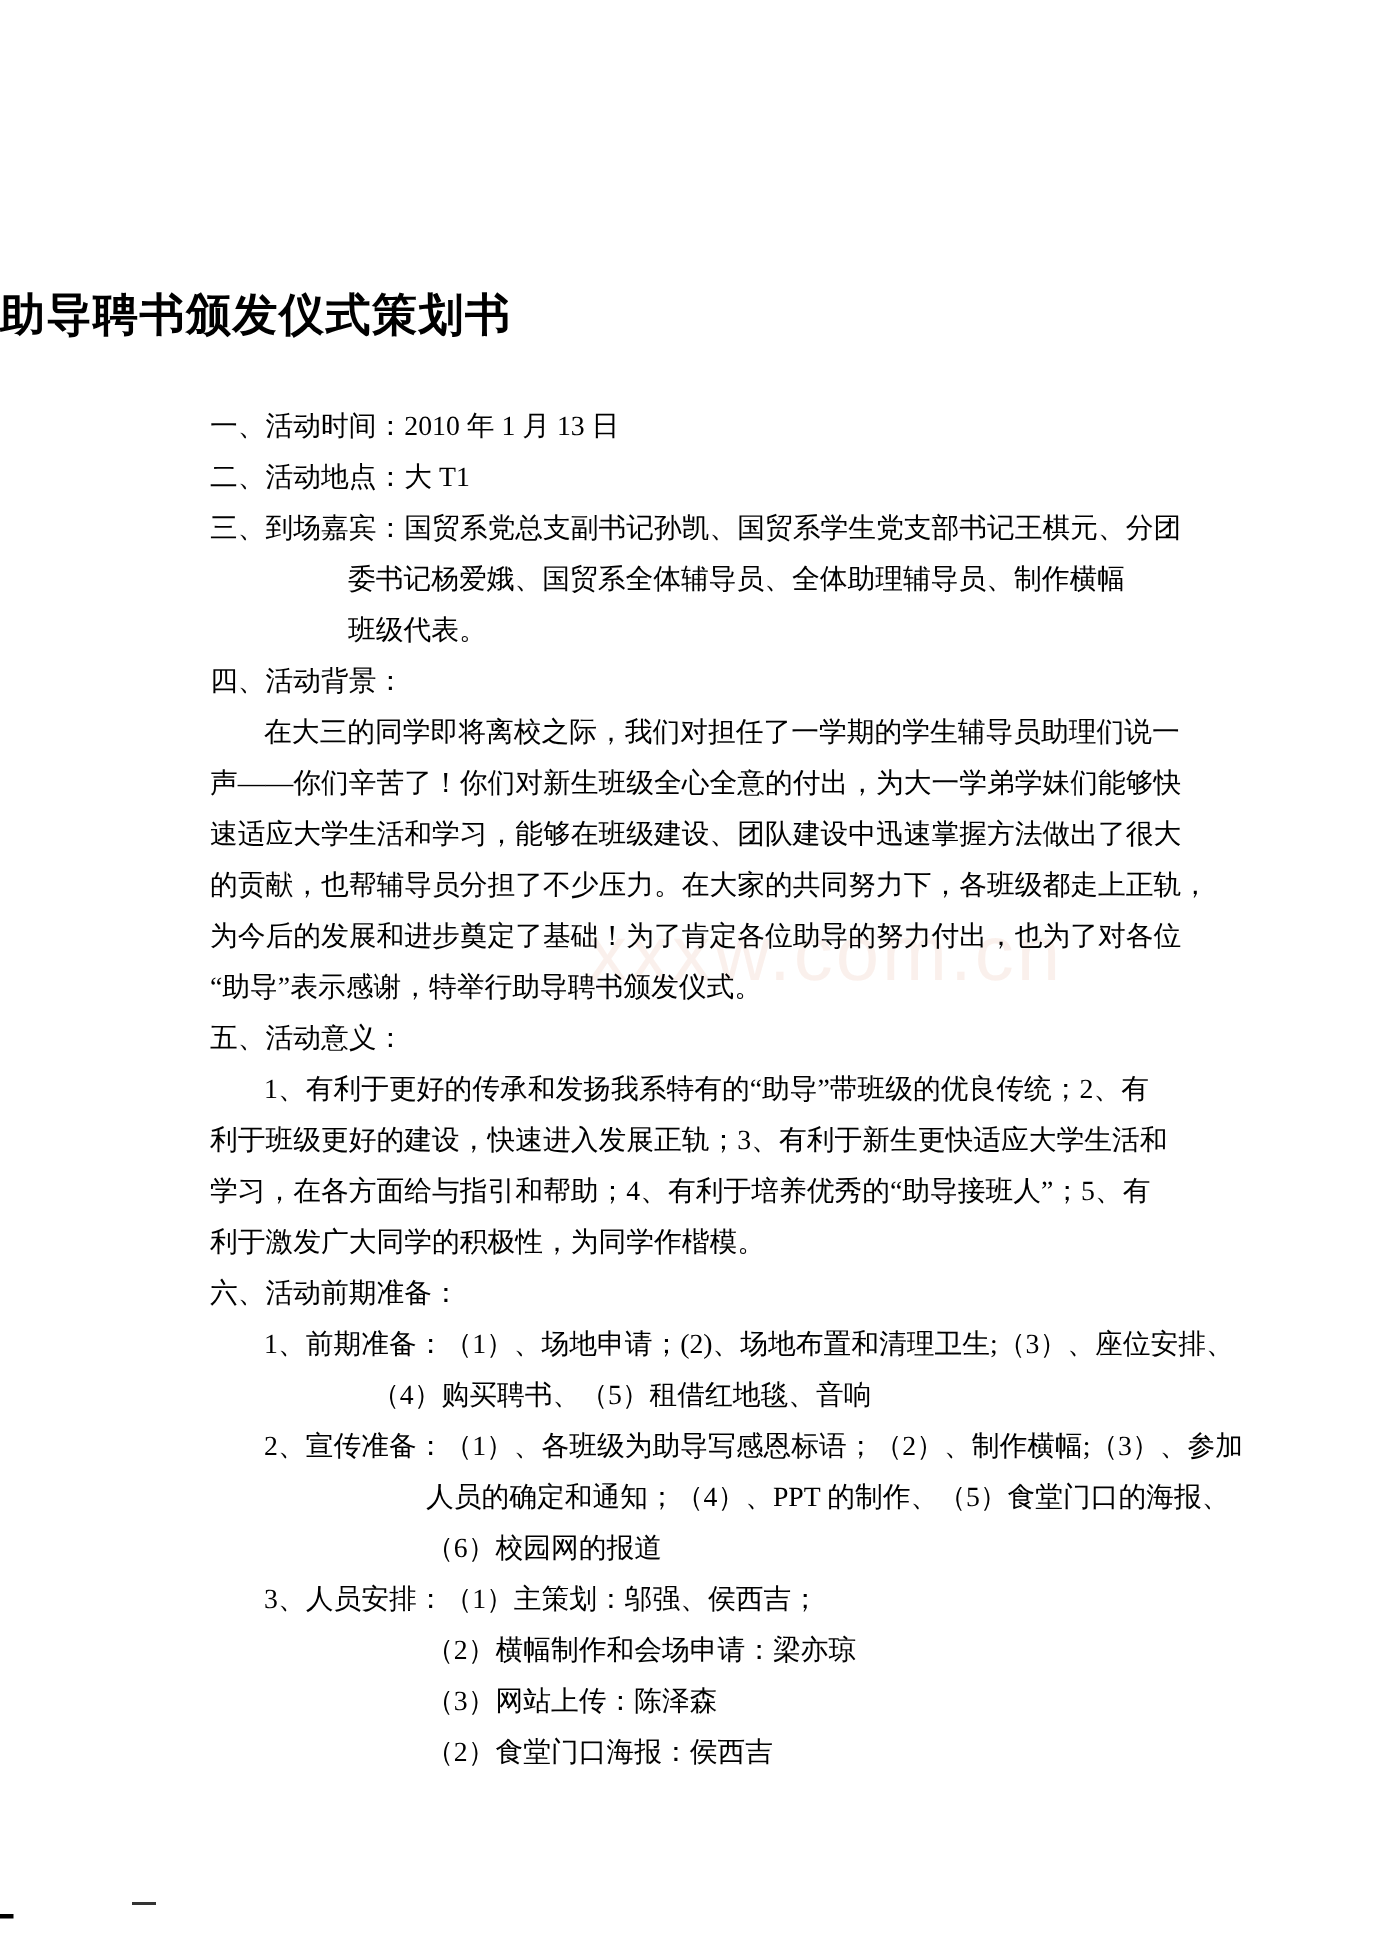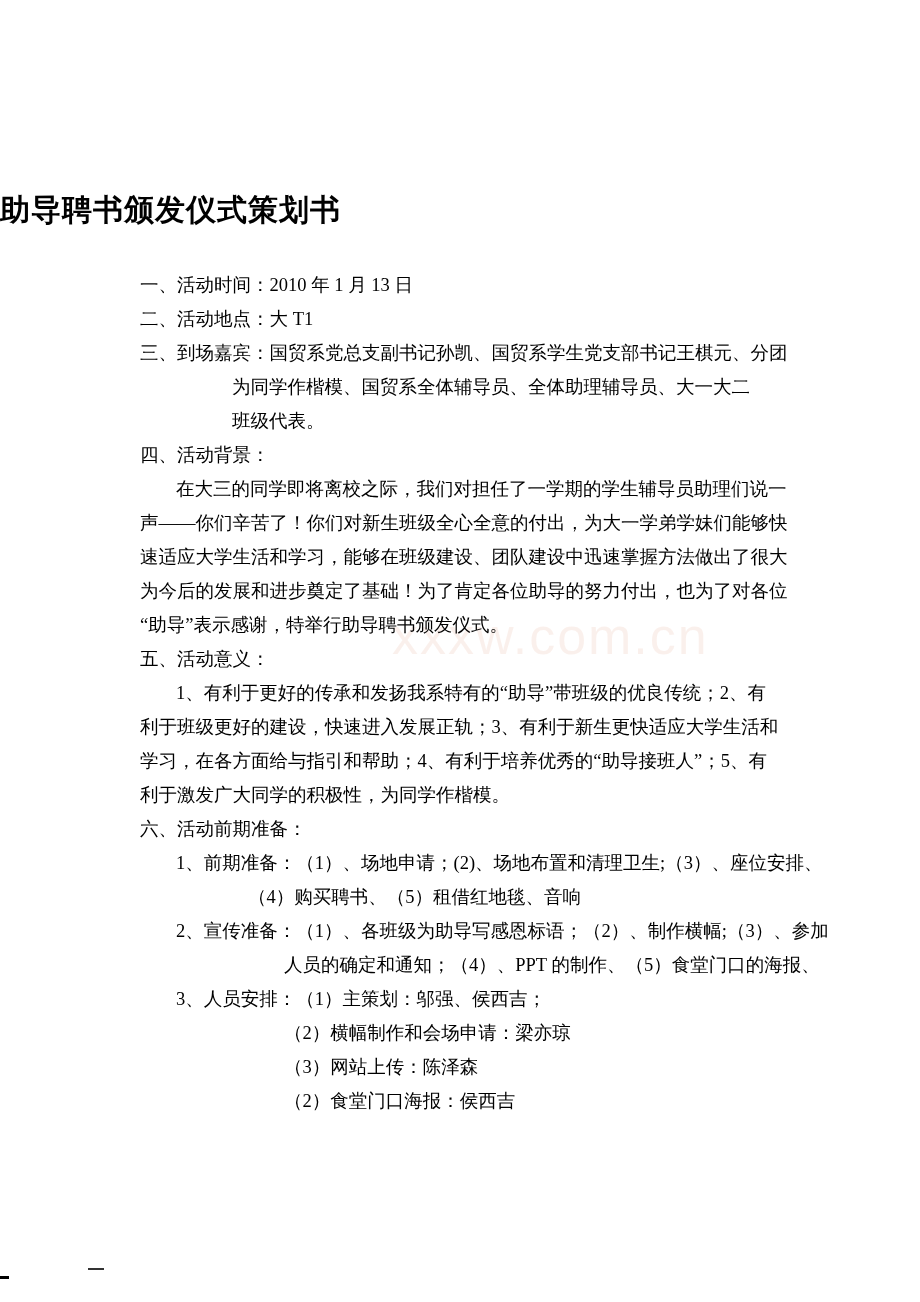--- a/index.html
+++ b/index.html
@@ -70,38 +70,40 @@
 <div class="page">
 
   <div class="title">助导聘书颁发仪式策划书</div>
 
   <div class="watermark">xxxw.com.cn</div>
 
   <div class="content">
     <div class="line ind0">一、活动时间：2010 年 1 月 13 日</div>
     <div class="line ind0">二、活动地点：大 T1</div>
     <div class="line ind0">三、到场嘉宾：国贸系党总支副书记孙凯、国贸系学生党支部书记王棋元、分团</div>
-    <div class="line ind5">为同学作楷模、国贸系全体辅导员、全体助理辅导员、大一大二</div>
+    <div class="line ind5">委书记杨爱娥、国贸系全体辅导员、全体助理辅导员、制作横幅</div>
     <div class="line ind5">班级代表。</div>
     <div class="line ind0">四、活动背景：</div>
     <div class="line ind2">在大三的同学即将离校之际，我们对担任了一学期的学生辅导员助理们说一</div>
     <div class="line ind0">声——你们辛苦了！你们对新生班级全心全意的付出，为大一学弟学妹们能够快</div>
     <div class="line ind0">速适应大学生活和学习，能够在班级建设、团队建设中迅速掌握方法做出了很大</div>
+    <div class="line ind0">的贡献，也帮辅导员分担了不少压力。在大家的共同努力下，各班级都走上正轨，</div>
     <div class="line ind0">为今后的发展和进步奠定了基础！为了肯定各位助导的努力付出，也为了对各位</div>
     <div class="line ind0">“助导”表示感谢，特举行助导聘书颁发仪式。</div>
     <div class="line ind0">五、活动意义：</div>
     <div class="line ind2">1、有利于更好的传承和发扬我系特有的“助导”带班级的优良传统；2、有</div>
     <div class="line ind0">利于班级更好的建设，快速进入发展正轨；3、有利于新生更快适应大学生活和</div>
     <div class="line ind0">学习，在各方面给与指引和帮助；4、有利于培养优秀的“助导接班人”；5、有</div>
     <div class="line ind0">利于激发广大同学的积极性，为同学作楷模。</div>
     <div class="line ind0">六、活动前期准备：</div>
     <div class="line ind2">1、前期准备：（1）、场地申请；(2)、场地布置和清理卫生;（3）、座位安排、</div>
     <div class="line ind6">（4）购买聘书、（5）租借红地毯、音响</div>
     <div class="line ind2">2、宣传准备：（1）、各班级为助导写感恩标语；（2）、制作横幅;（3）、参加</div>
     <div class="line ind8">人员的确定和通知；（4）、PPT 的制作、（5）食堂门口的海报、</div>
+    <div class="line ind8">（6）校园网的报道</div>
     <div class="line ind2">3、人员安排：（1）主策划：邬强、侯西吉；</div>
     <div class="line ind8">（2）横幅制作和会场申请：梁亦琼</div>
     <div class="line ind8">（3）网站上传：陈泽森</div>
     <div class="line ind8">（2）食堂门口海报：侯西吉</div>
   </div>
 
   <div class="corner-mark"></div>
   <div class="edge-mark"></div>
 
 </div>

